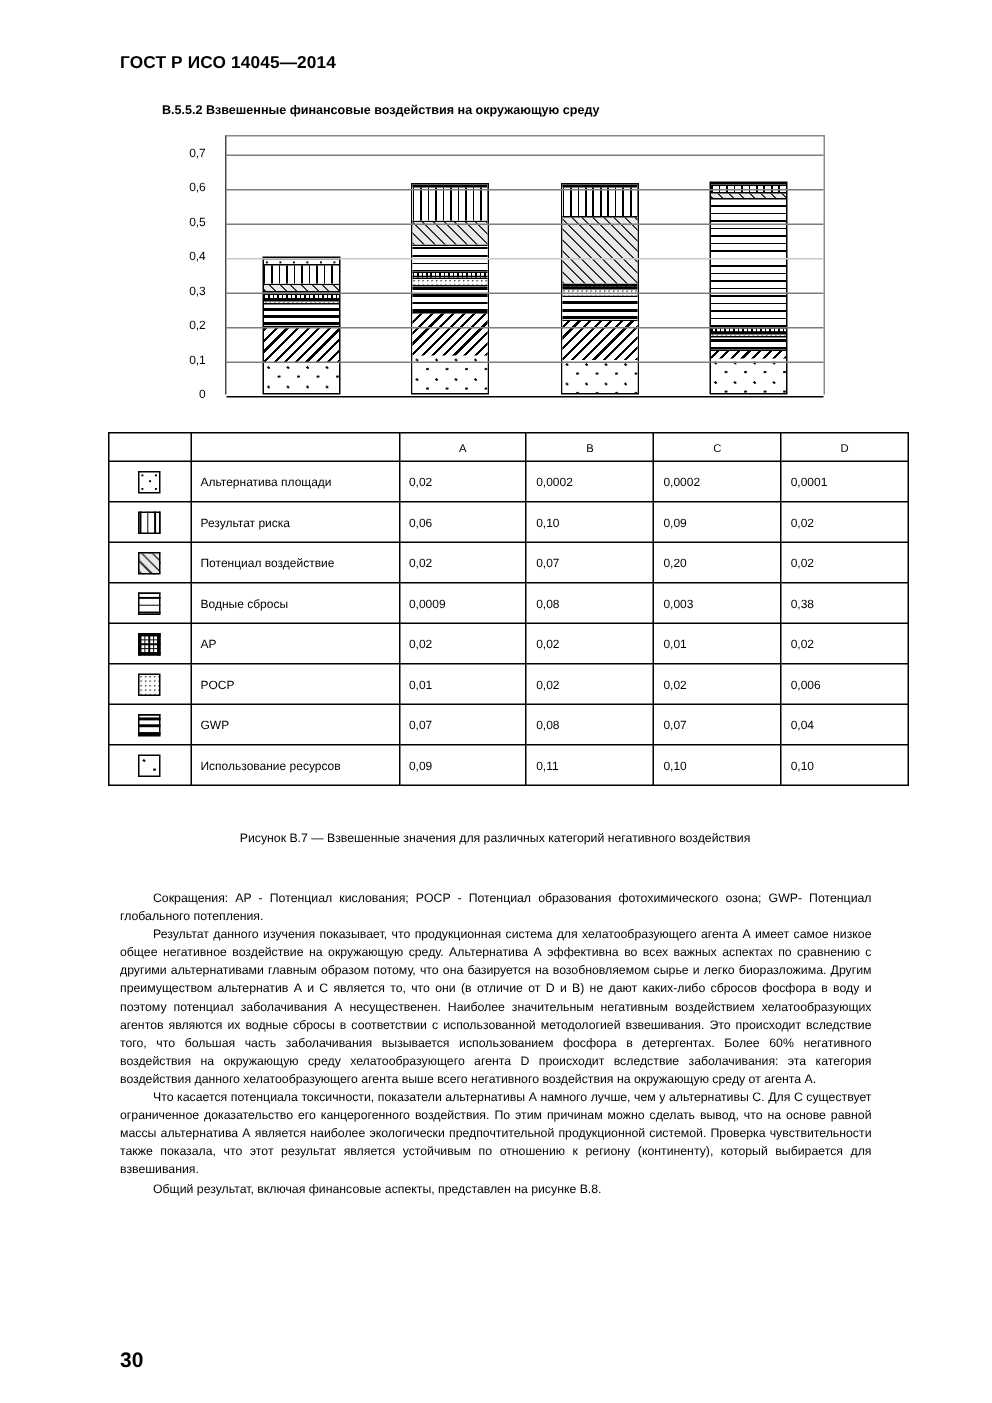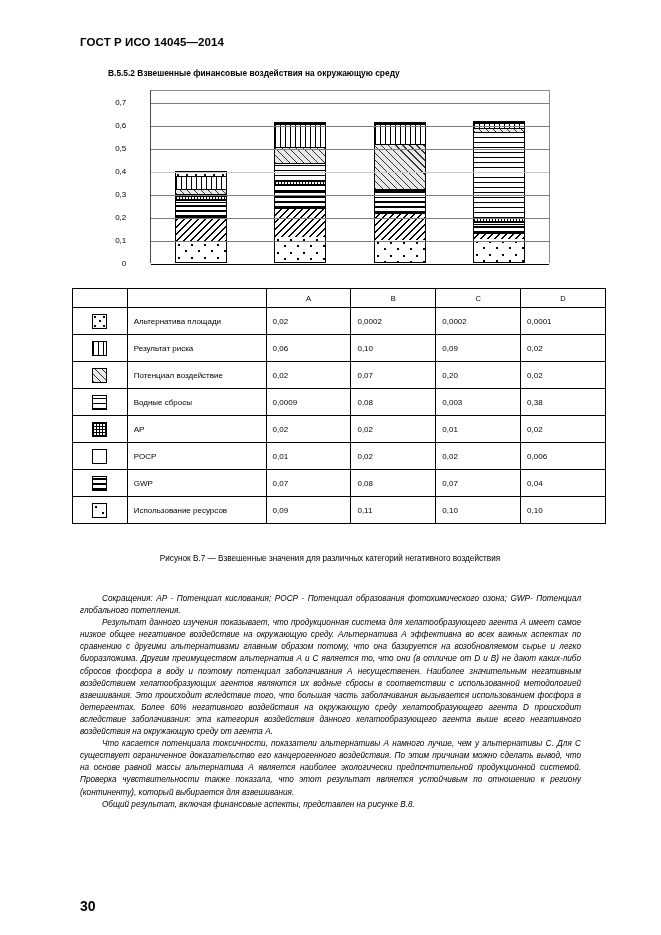--- a/index.html
+++ b/index.html
@@ -45,21 +45,21 @@
   }
   .y-axis-labels {
     position: absolute;
     left: 0;
     top: 0;
     width: 34px;
     height: 173px;
   }
   .y-tick {
     position: absolute;
-    right: 20px;
+    right: 9px;
     font-size: 8px;
     transform: translateY(-50%);
     white-space: nowrap;
     letter-spacing: -0.1px;
     margin-left: 24px;
   }
   .plot {
     position: absolute;
     left: 38px;
     top: 0;
@@ -210,21 +210,20 @@
     width: 501px;
     font-size: 8.2px;
     line-height: 12.1px;
     text-align: justify;
   }
   .body-text p {
     margin: 0 0 0 0;
   }
   .body-text p.indent {
     text-indent: 22px;
-    font-style: italic;
   }
 
   
   .page-number {
     position: absolute;
     left: 80px;
     top: 898px;
     font-size: 14px;
     font-weight: bold;
   }

